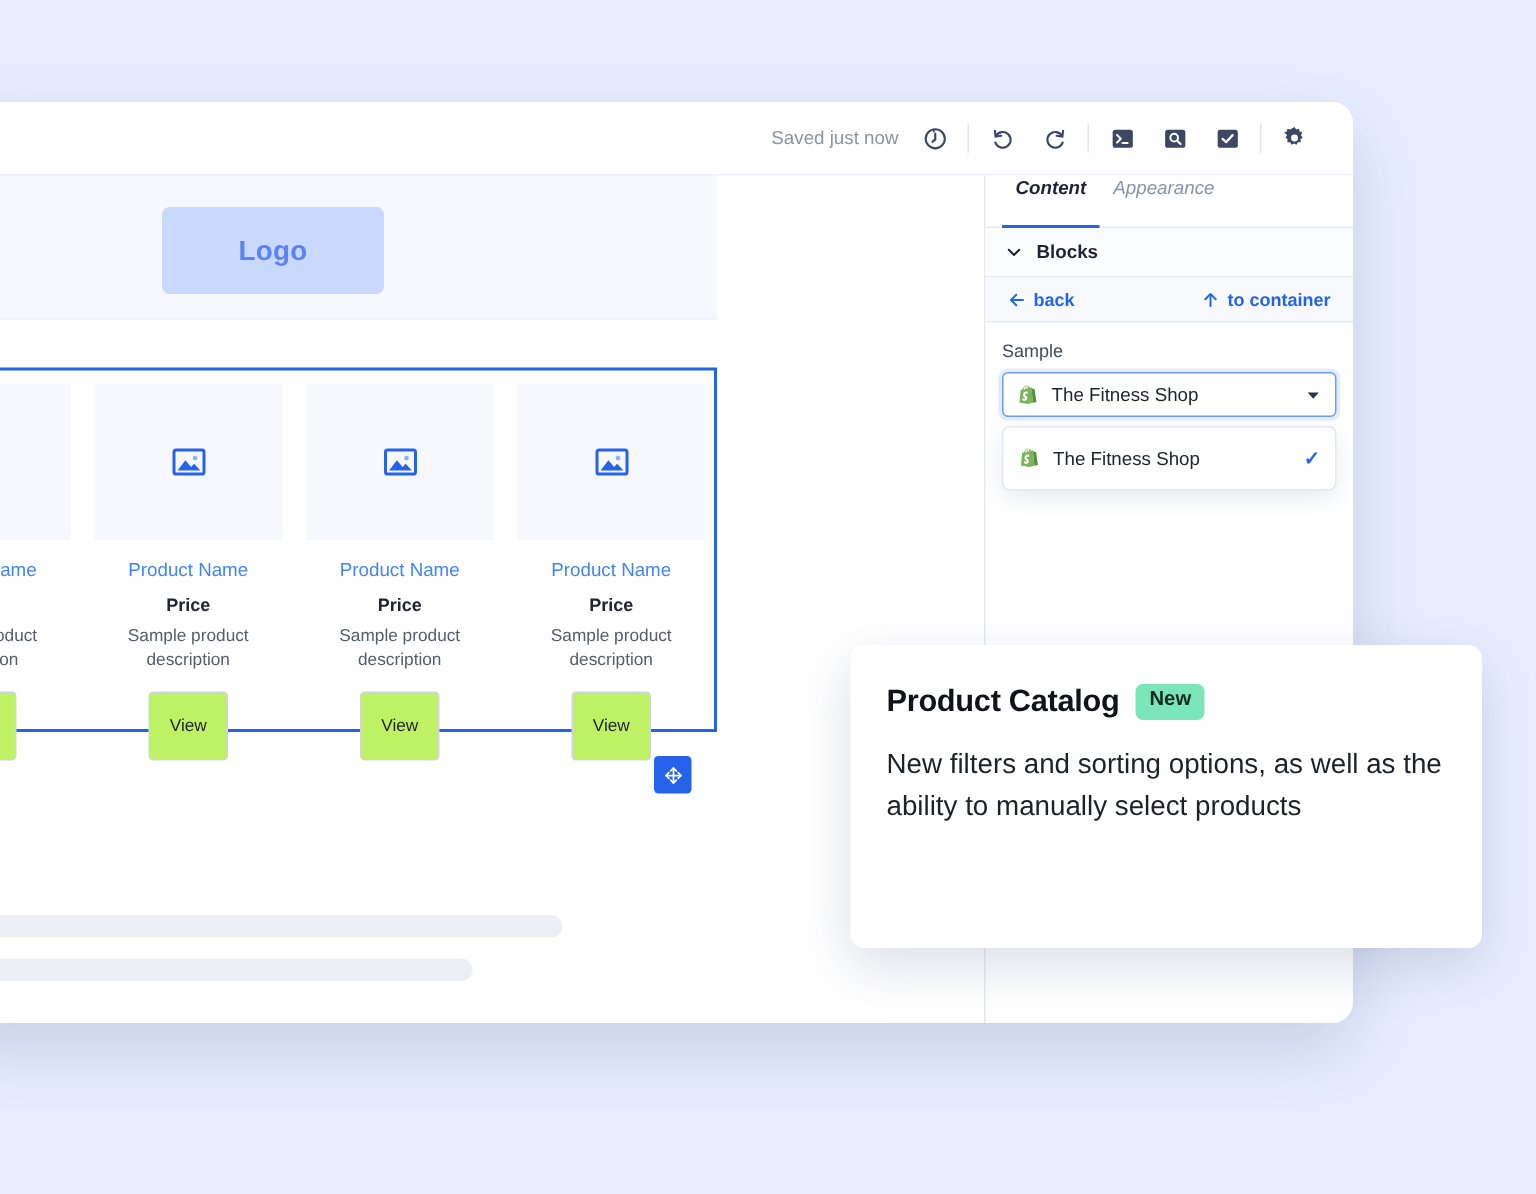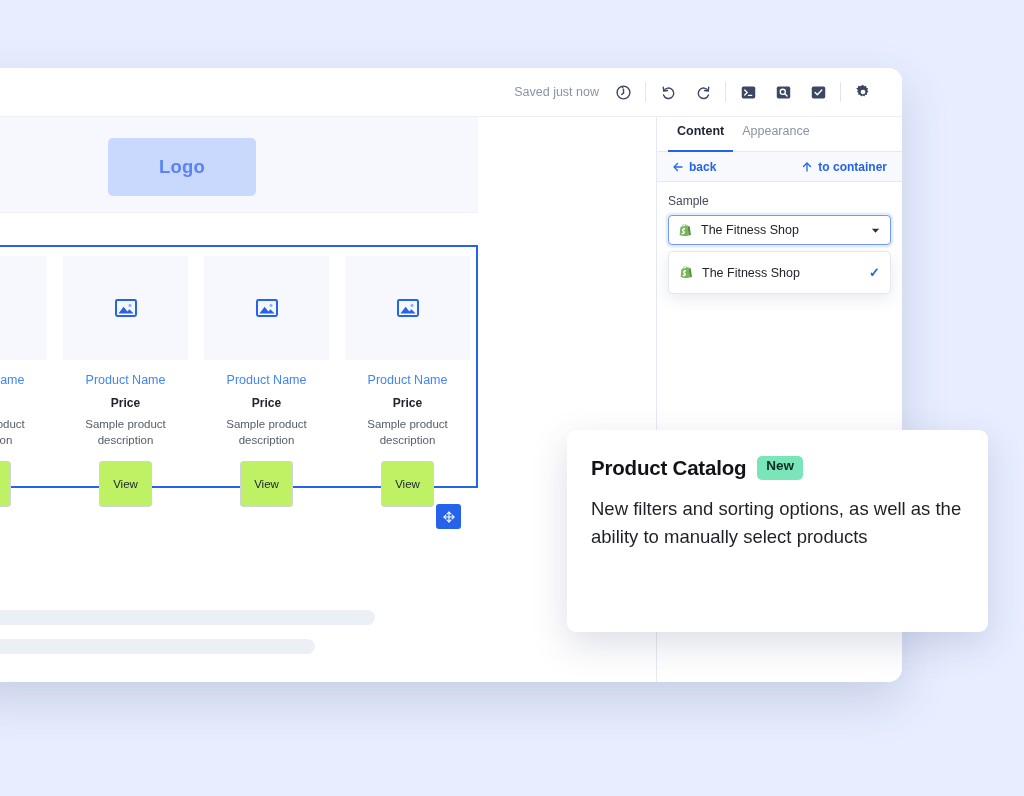--- a/index.html
+++ b/index.html
@@ -204,24 +204,25 @@
   #tabs {
     position: relative;
     height: 35px;
     display: flex;
     align-items: flex-end;
     padding-left: 11px;
     border-bottom: 1px solid #e6e9f1;
   }
   .tab {
     font-size: 12.5px;
-    padding: 0 9px 13px;
+    padding: 0 9px 19px;
     color: #8b93a7;
     cursor: pointer;
     position: relative;
+    font-style: italic;
   }
   .tab.active {
     color: #1e2233;
     font-weight: 600;
   }
   .tab.active::after {
     content: "";
     position: absolute;
     left: 0; right: 0; bottom: -1px;
     height: 2.5px;
@@ -514,20 +515,26 @@
       </div>
     </div>
 
     <div id="sidebar">
 
       <div id="tabs">
         <div class="tab active">Content</div>
         <div class="tab">Appearance</div>
       </div>
 
+      <div id="blocks-header">
+        <svg width="12" height="12" viewBox="0 0 24 24" fill="none" stroke="#1e2233" stroke-width="2.6" stroke-linecap="round" stroke-linejoin="round">
+          <polyline points="5,9 12,16 19,9"></polyline>
+        </svg>
+        <span class="lbl">Blocks</span>
+      </div>
 
       <div id="nav-row">
         <div class="nav-link">
           <svg width="12" height="12" viewBox="0 0 24 24" fill="none" stroke="#2563eb" stroke-width="2.6" stroke-linecap="round" stroke-linejoin="round">
             <line x1="20" y1="12" x2="5" y2="12"></line>
             <polyline points="11,5 4,12 11,19"></polyline>
           </svg>
           <span>back</span>
         </div>
         <div class="nav-link">

